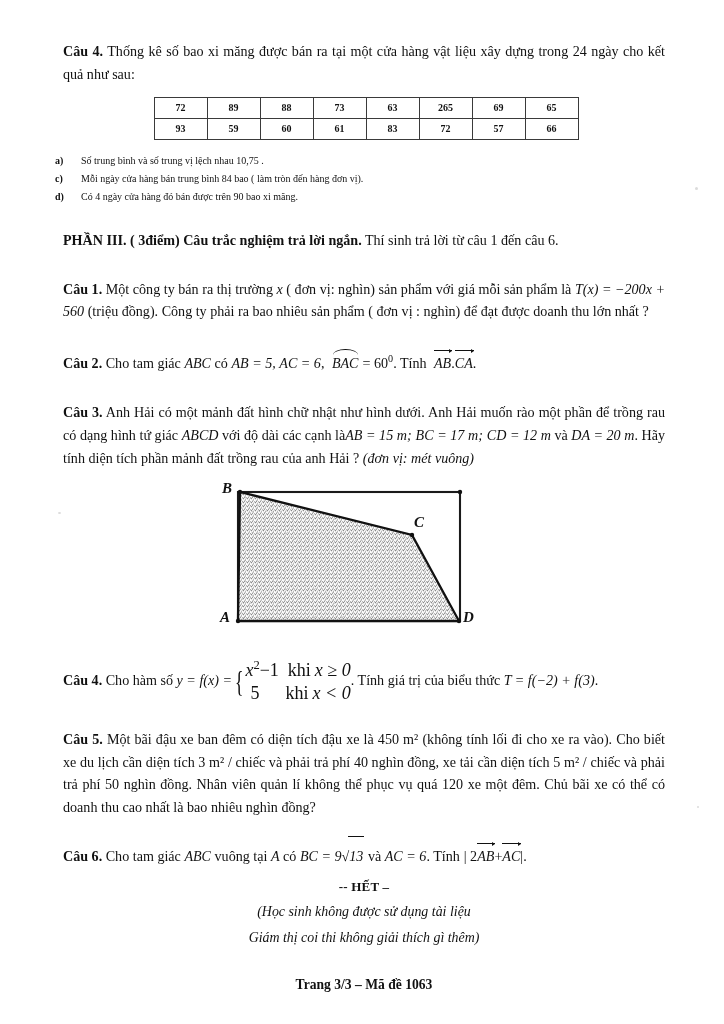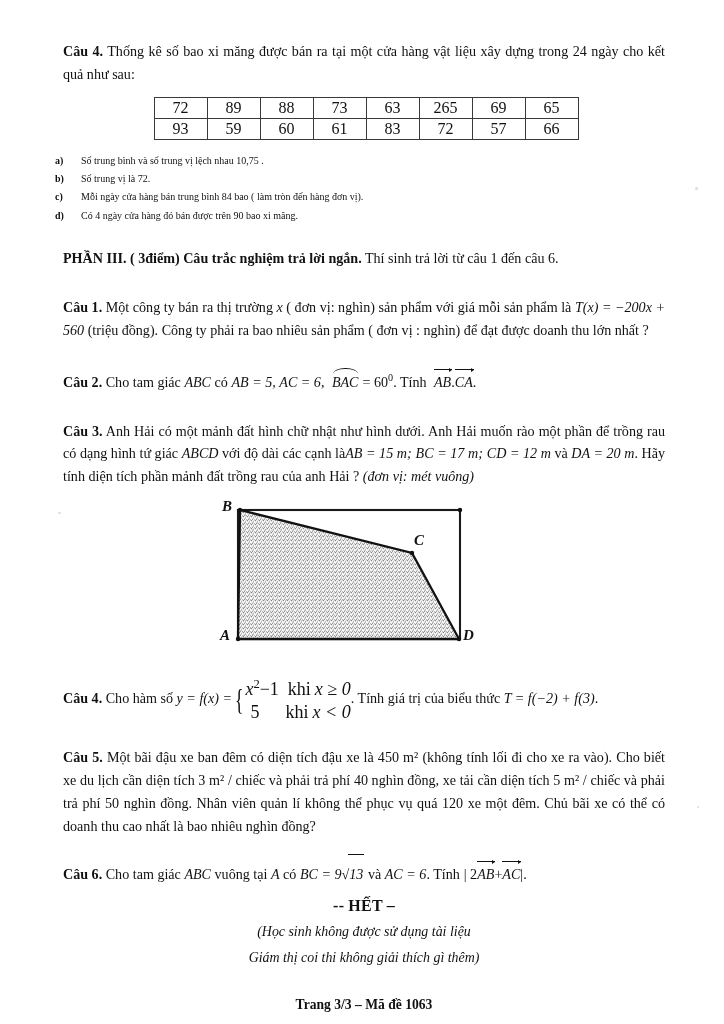--- a/index.html
+++ b/index.html
@@ -64,22 +64,22 @@
     border-collapse: collapse;
     border: 1.6px solid #2e2e2e;
     margin-left: 4px;
   }
   table.data td {
     border: 1.4px solid #3a3a3a;
     width: 48px;
     height: 20px;
     text-align: center;
     vertical-align: middle;
-    font-size: 16px;
-    font-weight: normal;
+    font-size: 10px;
+    font-weight: bold;
     font-family: "Liberation Serif", serif;
     padding: 0 2px;
   }
 
   
   .frac-piece {
     display: inline-flex;
     align-items: center;
     vertical-align: middle;
     position: relative;
@@ -169,21 +169,21 @@
     position: absolute;
     font-style: italic;
     font-weight: bold;
     font-size: 15px;
     font-family: "Liberation Serif", serif;
     color: #111;
   }
   .het {
     text-align: center;
     font-weight: bold;
-    font-size: 16px;
+    font-size: 13px;
     margin-top: 11px;
     letter-spacing: .2px;
   }
   .note {
     text-align: center;
     font-style: italic;
     font-size: 13.9px;
     line-height: 1.72;
     margin-top: 5px;
   }
@@ -240,23 +240,20 @@
             </tr>
           </tbody>
         </table>
       </div>
 
       <ul class="stmts">
         <li>
           <span class="lbl">a)</span><span>Số trung bình và số trung vị lệch nhau 10,75 .</span>
         </li>
         <li>
-          <span class="lbl">b)</span><span>Số trung vị là 72.</span>
-        </li>
-        <li>
           <span class="lbl">c)</span><span>Mỗi ngày cửa hàng bán trung bình 84 bao ( làm tròn đến hàng đơn vị).</span>
         </li>
         <li>
           <span class="lbl">d)</span><span>Có 4 ngày cửa hàng đó bán được trên 90 bao xi măng.</span>
         </li>
       </ul>
     </div>
 
     <div class="blk" style="margin-top:22px;">
       <p class="para nojust">

